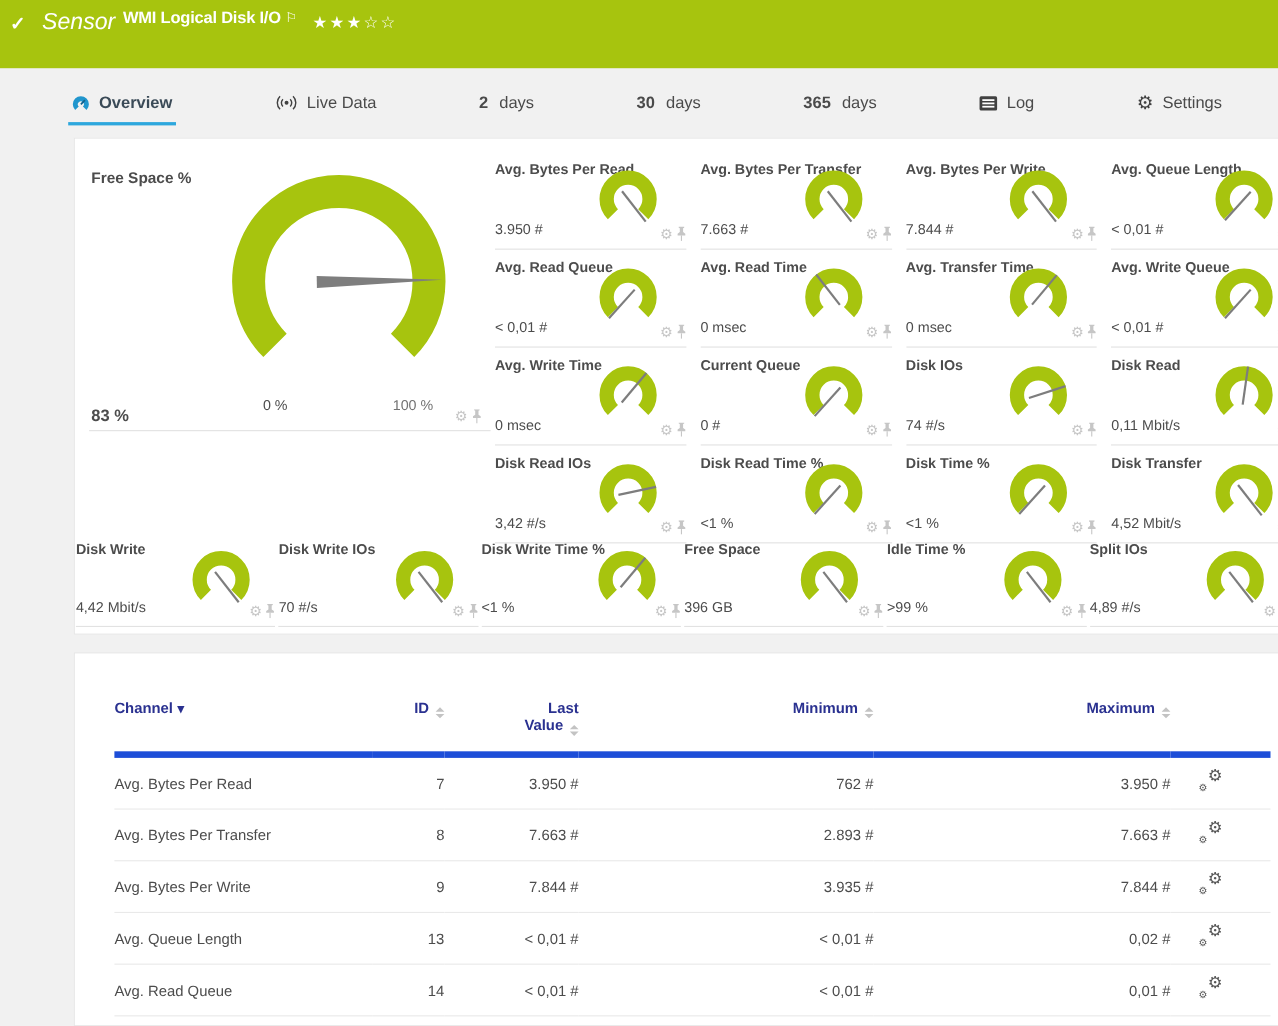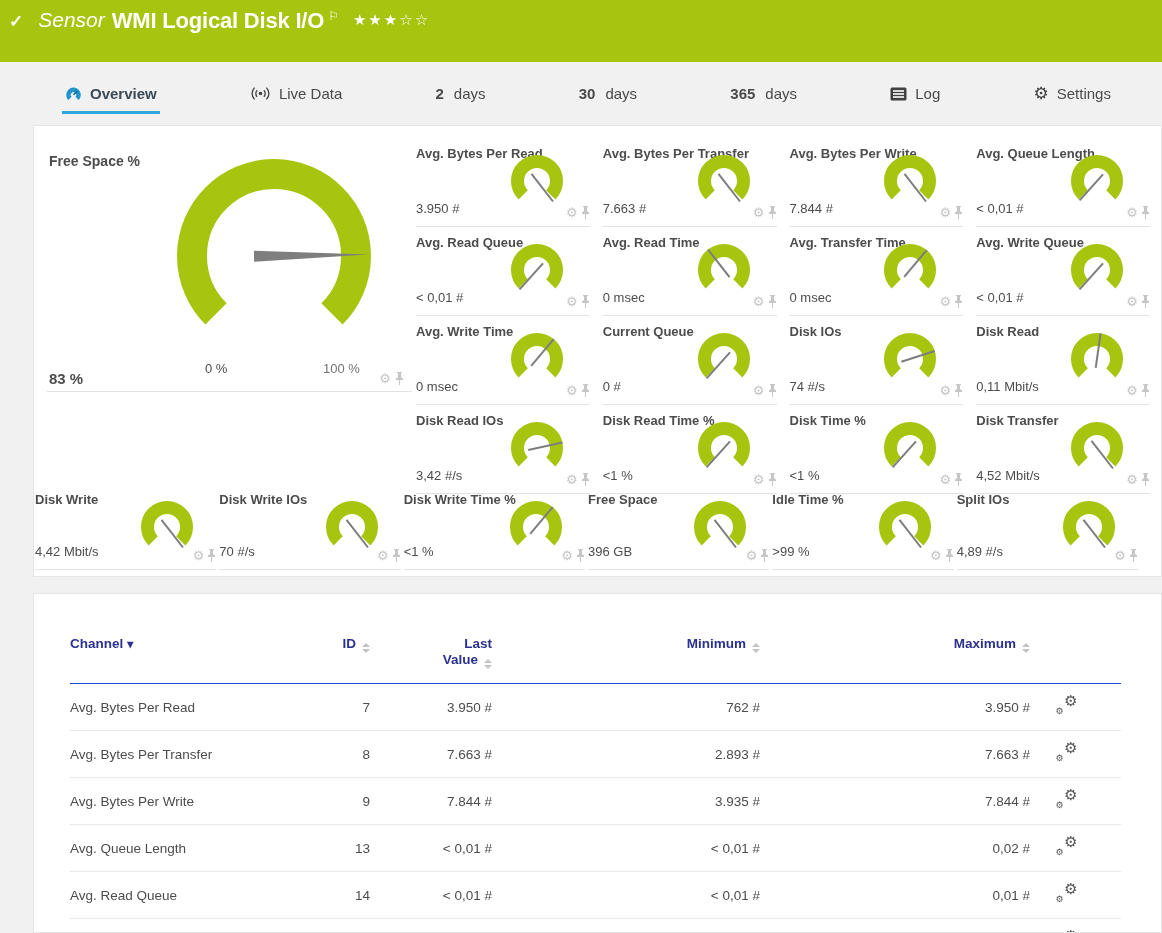--- a/index.html
+++ b/index.html
@@ -5,33 +5,33 @@
   html,body{margin:0;padding:0;}
   body{
     width:1162px;height:933px;overflow:hidden;background:#f1f1f1;
     font-family:"Liberation Sans",sans-serif;
   }
   
   .app-header{background:#a7c40e;height:62px;box-sizing:border-box;padding:8px 10px 0 9px;color:#fff;}
   .hdr-line1{display:flex;align-items:flex-start;}
   .check{font-size:17px;font-weight:bold;margin-top:3px;}
   .kind{font-style:italic;font-size:21px;margin-left:15px;text-align:center;}
-  .sensor-title{font-weight:bold;font-size:22px;margin-left:7px;letter-spacing:-0.2px;}
+  .sensor-title{font-weight:bold;font-size:15px;margin-left:7px;letter-spacing:-0.2px;}
   .flag{font-size:12px;margin-left:4px;margin-top:1px;}
   .stars{font-size:15px;letter-spacing:2px;margin-left:14px;margin-top:3px;}
   .hdr-status{font-weight:bold;font-size:12px;margin-left:58px;margin-top:8px;}
   
   .tabbar{display:flex;height:38px;margin-top:14px;padding:0 48px 0 62px;justify-content:space-between;}
   .tab{display:flex;align-items:center;gap:8px;font-size:15px;color:#4a4a4a;cursor:pointer;
        height:100%;border-bottom:3px solid transparent;box-sizing:border-box;padding:0 3px;}
   .tab.active{border-bottom-color:#2da7dd;color:#3a4a57;font-weight:bold;}
   .tab .num{font-weight:bold;margin-right:2px;}
   .tab .glyph{font-size:17px;color:#414141;line-height:1;}
   
-  .content{padding:11px 0 0 33px;}
+  .content{padding:11px 0 0 33px;margin-left:34px;}
   .panel{background:#fff;border:1px solid #e5e5e5;width:1129px;box-sizing:border-box;}
   .panel-gauges{position:relative;height:452px;}
   
   .big-cell{position:absolute;left:13px;top:12px;width:365px;height:253px;border-bottom:1px solid #e2e2e2;}
   .big-title{position:absolute;top:15px;left:2px;font-size:14px;font-weight:bold;color:#4c4c4c;}
   .big-dial{position:absolute;left:112px;top:18px;}
   .big-min{position:absolute;left:158px;bottom:15px;font-size:13px;color:#4c4c4c;}
   .big-max{position:absolute;left:276px;bottom:15px;font-size:13px;color:#737373;}
   .big-value{position:absolute;left:2px;bottom:4px;font-size:15px;font-weight:bold;color:#4c4c4c;}
   .big-icons{position:absolute;right:8px;bottom:6px;display:flex;align-items:center;gap:4px;}
@@ -48,21 +48,21 @@
   .grid6 .g-dial{right:18px;}
   .g-icons{position:absolute;right:0;bottom:7px;display:flex;align-items:center;gap:3px;}
   .gicon{font-size:13px;color:#c6c6c6;line-height:1;cursor:pointer;}
   .picon{line-height:0;cursor:pointer;}
   
   .panel-table{margin-top:16px;height:340px;overflow:hidden;padding:36px 40px 0 36px;}
   table{width:100%;border-collapse:collapse;font-size:13.5px;color:#4c4c4c;}
   thead th{color:#2a3190;font-weight:bold;text-align:right;padding:6px 0 14px 0;
            vertical-align:top;font-size:13.5px;cursor:pointer;}
   thead th.col-channel{text-align:left;}
-  thead tr{border-bottom:1px solid #1d4ed8;}
+  thead tr{border-bottom:6px solid #1d4ed8;}
   tbody td{padding:12px 0;border-bottom:1px solid #e9e9e9;text-align:right;white-space:nowrap;}
   tbody td.cell-channel{text-align:left;}
   .caret-down{color:#2a3190;font-size:12px;margin-left:4px;}
   .sort-both{display:inline-flex;flex-direction:column;gap:2px;margin-left:6px;vertical-align:1px;}
   .sort-both i{display:block;width:0;height:0;border-left:4px solid transparent;border-right:4px solid transparent;}
   .sort-both .up{border-bottom:4px solid #c3c3c3;}
   .sort-both .down{border-top:4px solid #c3c3c3;}
   .th-line{line-height:16px;}
   .gears{position:relative;display:inline-block;width:22px;height:19px;cursor:pointer;}
   .gear-big{position:absolute;right:0;top:-3px;font-size:15px;color:#555;line-height:1;}

